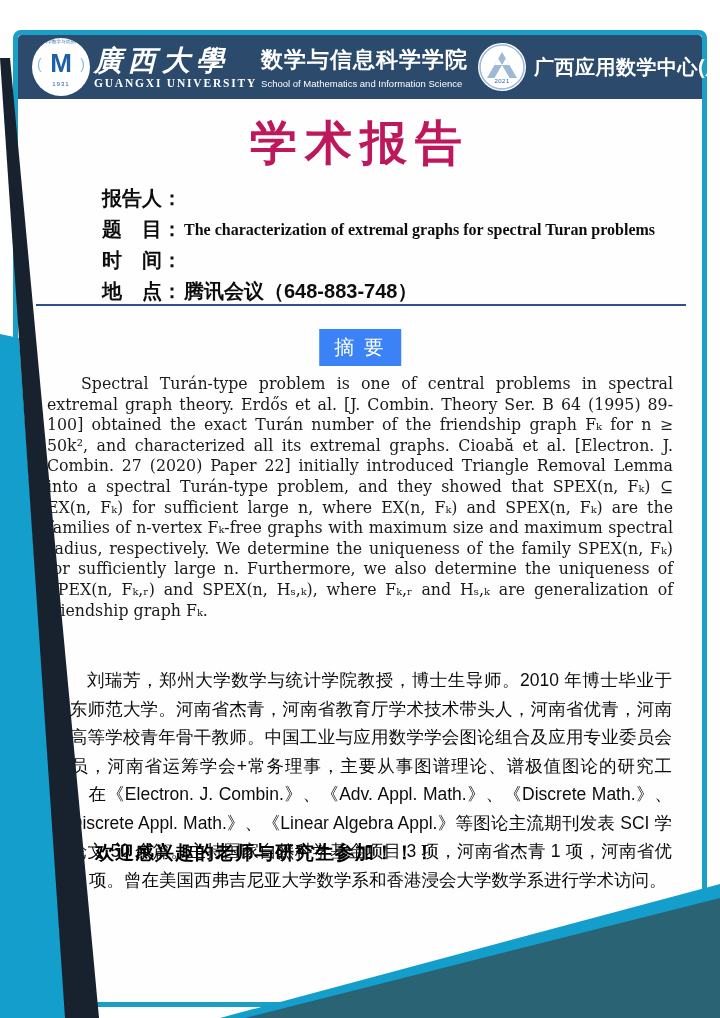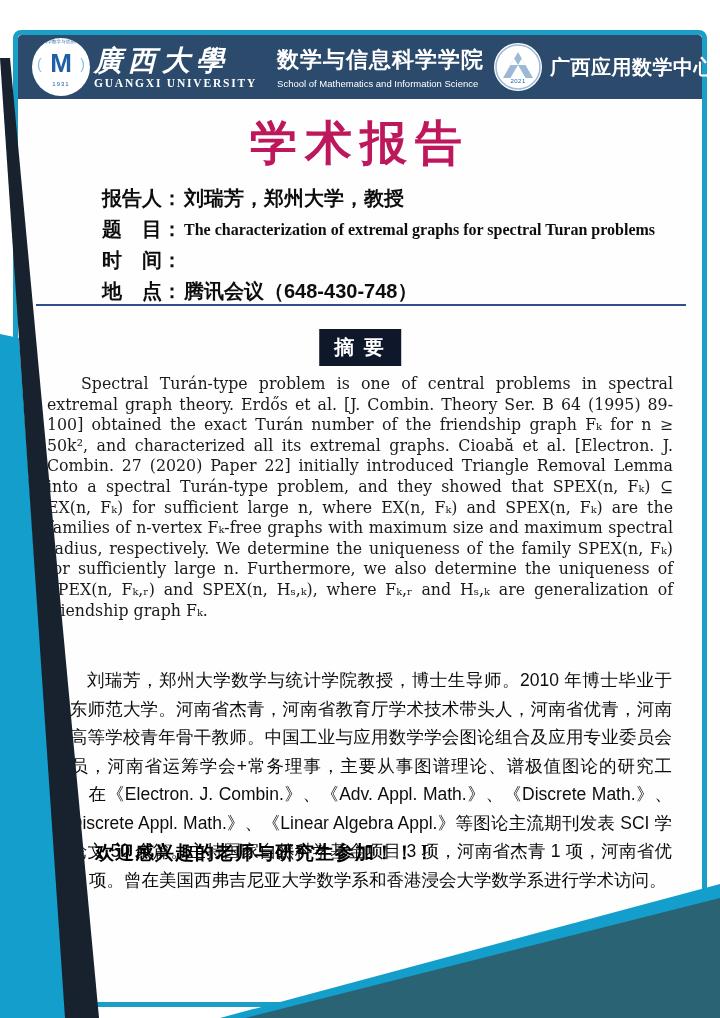--- a/index.html
+++ b/index.html
@@ -40,21 +40,21 @@
   }
   .univ{margin-left:4px;flex:0 0 auto;}
   .univ .zh{
     font-family:"DejaVu Serif",serif;font-style:italic;font-weight:bold;
     font-size:28px;line-height:30px;letter-spacing:6px;white-space:nowrap;
   }
   .univ .en{
     font-family:"Liberation Serif",serif;font-weight:bold;font-size:11.5px;
     letter-spacing:1.8px;white-space:nowrap;margin-top:1px;
   }
-  .school{margin-left:20px;flex:0 0 auto;}
+  .school{margin-left:4px;flex:0 0 auto;}
   .school .zh{font-size:22px;font-weight:bold;letter-spacing:1px;white-space:nowrap;}
   .school .en{font-size:9.5px;margin-top:3px;white-space:nowrap;}
   .logo2{
     position:relative;width:48px;height:48px;border-radius:50%;
     background:#fff;margin-left:10px;flex:0 0 auto;text-align:center;
   }
   .logo2 svg{display:block;margin:0 auto;}
   .logo2 .yr{
     position:absolute;bottom:7px;left:0;width:100%;
     font-size:6px;color:#1f5fa6;letter-spacing:0.5px;
@@ -77,21 +77,21 @@
   .info .val.latin{
     font-family:"Liberation Serif",serif;font-size:16px;line-height:31px;
   }
   .rule{
     position:absolute;left:36px;top:304px;width:650px;height:0;
     border-top:2.5px solid #2d4f8c;z-index:2;
   }
   
   .badge{
     position:absolute;left:50%;transform:translateX(-50%);
-    background:#0f172a;color:#fff;font-weight:bold;font-size:20px;
+    background:#3b82f6;color:#fff;font-weight:normal;font-size:20px;
     padding:5px 15px;z-index:2;letter-spacing:2px;white-space:pre;
   }
   .badge.abstract{top:329px;}
   .badge.bio{top:620px;}
   
   .abstract-text{
     position:absolute;left:47px;top:374px;width:626px;z-index:2;
     font-family:"DejaVu Serif","Liberation Serif",serif;
     font-size:15.8px;line-height:20.6px;text-align:justify;
     text-indent:34px;color:#1a1a1a;margin:0;
@@ -143,32 +143,31 @@
       <div class="yr">2021</div>
     </div>
     <div class="center-name">广西应用数学中心(广西大学)</div>
   </div>
 
   <h1 class="title">学术报告</h1>
 
   <div class="info">
     <div class="row">
       <span class="lbl">报告人：</span>
-      <span class="val">刘瑞芳，郑州大学，教授</span>
     </div>
     <div class="row">
       <span class="lbl">题　目：</span>
       <span class="val latin">The characterization of extremal graphs for spectral Turan problems</span>
     </div>
     <div class="row">
       <span class="lbl">时　间：</span>
     </div>
     <div class="row">
       <span class="lbl">地　点：</span>
-      <span class="val">腾讯会议（648-430-748）</span>
+      <span class="val">腾讯会议（648-883-748）</span>
     </div>
   </div>
 
   <div class="rule"></div>
 
   <div class="badge abstract">摘 要</div>
   <p class="abstract-text">Spectral Turán-type problem is one of central problems in spectral extremal graph theory. Erdős et al. [J. Combin. Theory Ser. B 64 (1995) 89-100] obtained the exact Turán number of the friendship graph Fₖ for n ≥ 50k², and characterized all its extremal graphs. Cioabă et al. [Electron. J. Combin. 27 (2020) Paper 22] initially introduced Triangle Removal Lemma into a spectral Turán-type problem, and they showed that SPEX(n, Fₖ) ⊆ EX(n, Fₖ) for sufficient large n, where EX(n, Fₖ) and SPEX(n, Fₖ) are the families of n-vertex Fₖ-free graphs with maximum size and maximum spectral radius, respectively. We determine the uniqueness of the family SPEX(n, Fₖ) for sufficiently large n. Furthermore, we also determine the uniqueness of SPEX(n, Fₖ,ᵣ) and SPEX(n, Hₛ,ₖ), where Fₖ,ᵣ and Hₛ,ₖ are generalization of friendship graph Fₖ.</p>
 
   <p class="bio-text">刘瑞芳，郑州大学数学与统计学院教授，博士生导师。2010 年博士毕业于华东师范大学。河南省杰青，河南省教育厅学术技术带头人，河南省优青，河南省高等学校青年骨干教师。中国工业与应用数学学会图论组合及应用专业委员会委员，河南省运筹学会+常务理事，主要从事图谱理论、谱极值图论的研究工作。在《Electron. J. Combin.》、《Adv. Appl. Math.》、《Discrete Math.》、《Discrete Appl. Math.》、《Linear Algebra Appl.》等图论主流期刊发表 SCI 学术论文 50 余篇。主持国家自然科学基金项目 3 项，河南省杰青 1 项，河南省优青 1 项。曾在美国西弗吉尼亚大学数学系和香港浸会大学数学系进行学术访问。</p>
 

